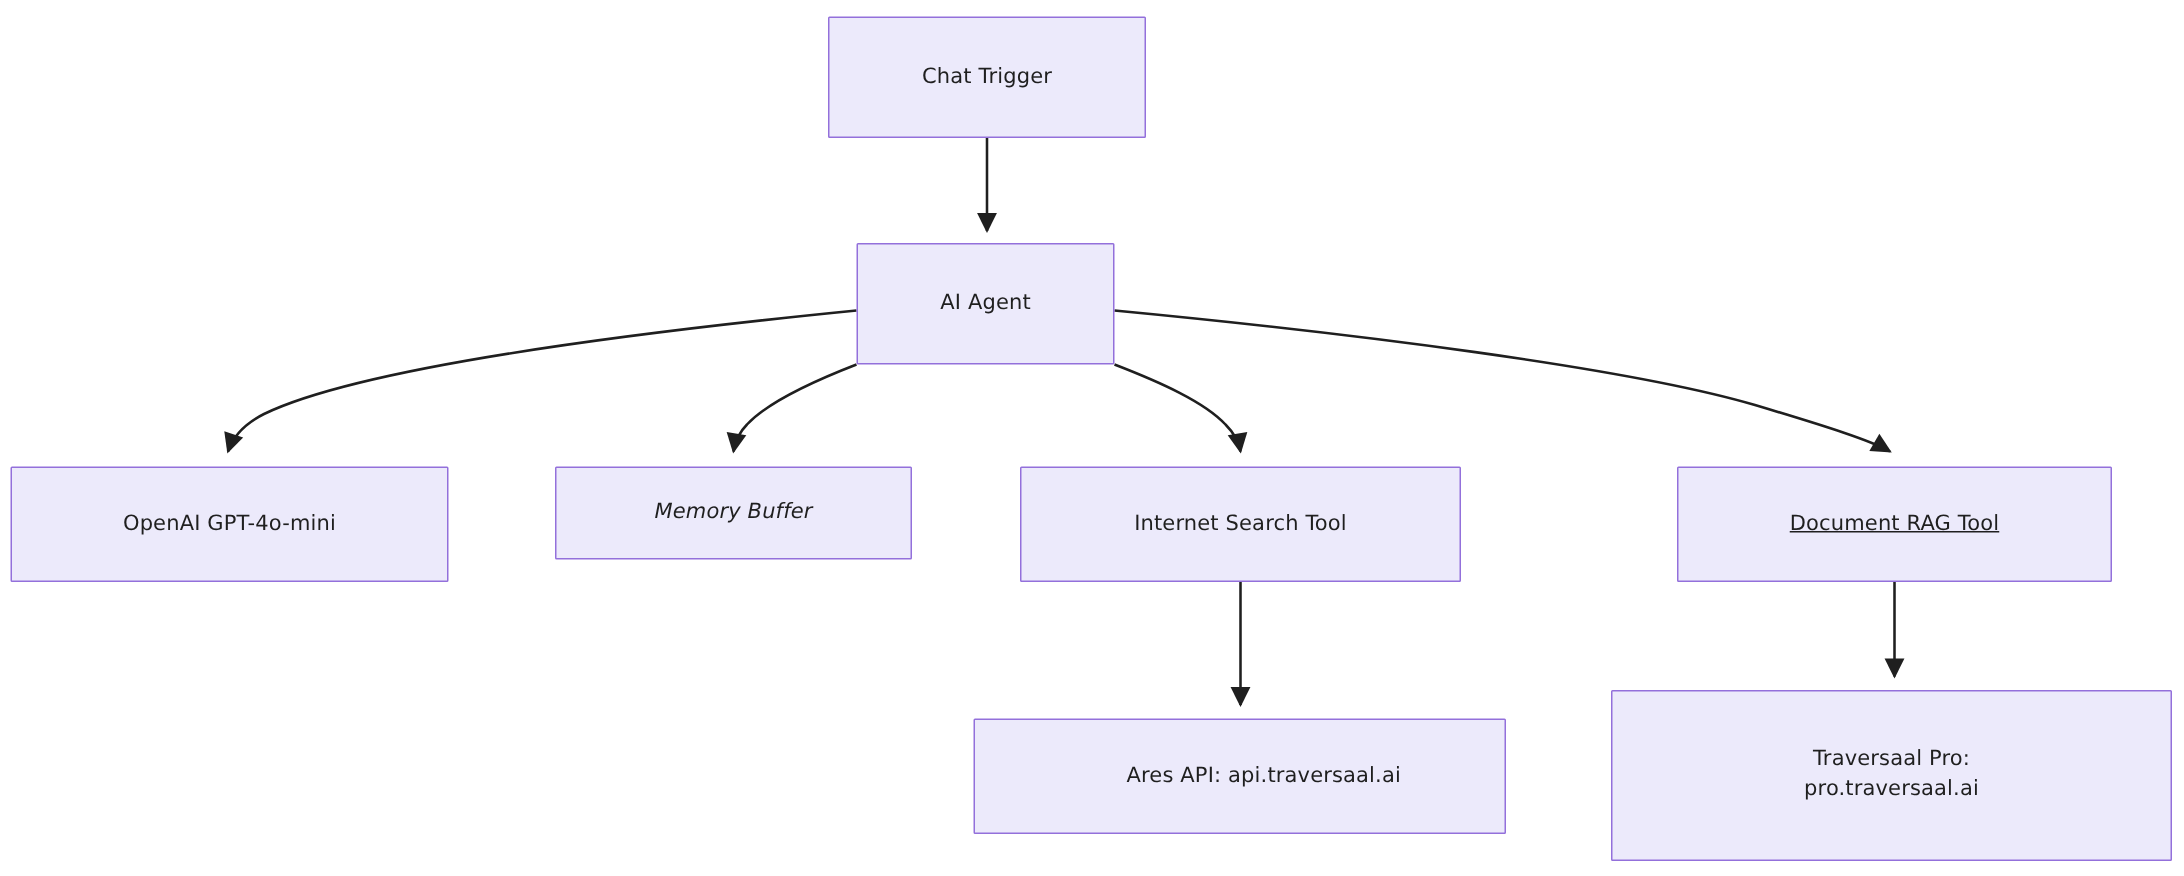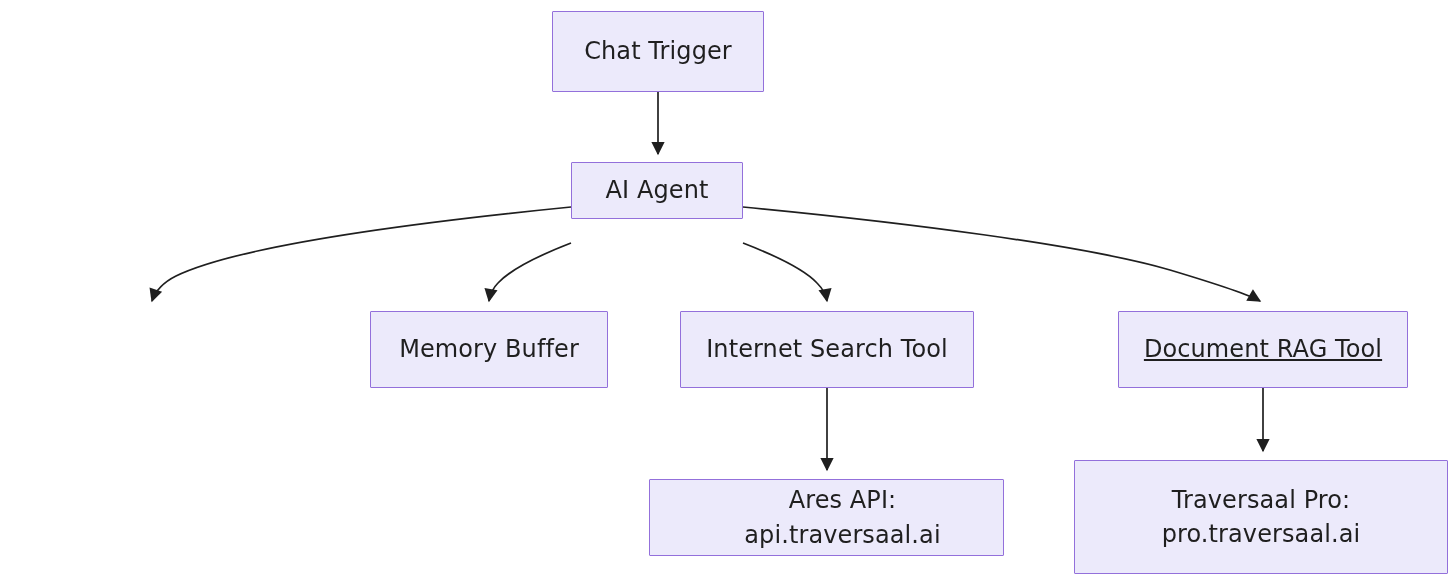--- a/index.html
+++ b/index.html
@@ -31,21 +31,21 @@
     position: absolute;
     box-sizing: border-box;
     background: #ECEAFB;
     border: 1.4px solid #9370DB;
     border-radius: 1px;
     display: flex;
     align-items: center;
     justify-content: center;
     text-align: center;
     color: #1f1f1f;
-    font-size: 24px;
+    font-size: 14px;
     line-height: 1.42;
     font-family: "DejaVu Sans", sans-serif;
     letter-spacing: 0.1px;
     z-index: 2;
   }
   .node-label {
     display: block;
     padding: 0 10px;
     white-space: pre-line;
   }
@@ -74,26 +74,29 @@
 
     <path d="M 827,388 L 827,470" fill="none" stroke="#1f1f1f" stroke-width="1.7" marker-end="url(#arrowhead)"></path>
 
     <path d="M 1263,388 L 1263,451" fill="none" stroke="#1f1f1f" stroke-width="1.7" marker-end="url(#arrowhead)"></path>
   </svg>
 
   <div class="node" style="left:552px; top:11px; width:212px; height:81px;">
     <span class="node-label">Chat Trigger</span>
   </div>
 
-  <div class="node" style="left:571px; top:162px; width:172px; height:57px;">
+  <div class="node" style="left:571px; top:162px; width:172px; height:81px;">
     <span class="node-label">AI Agent</span>
   </div>
 
+  <div class="node" style="left:7px; top:311px; width:292px; height:77px;">
+    <span class="node-label">OpenAI GPT-4o-mini</span>
+  </div>
 
-  <div class="node" style="left:370px; top:311px; width:238px; height:77px;">
+  <div class="node" style="left:370px; top:311px; width:238px; height:62px;font-style:italic;">
     <span class="node-label">Memory Buffer</span>
   </div>
 
   <div class="node" style="left:680px; top:311px; width:294px; height:77px;text-align:right;">
     <span class="node-label">Internet Search Tool</span>
   </div>
 
   <div class="node" style="left:1118px; top:311px; width:290px; height:77px;text-decoration:underline;">
     <span class="node-label">Document RAG Tool</span>
   </div>

